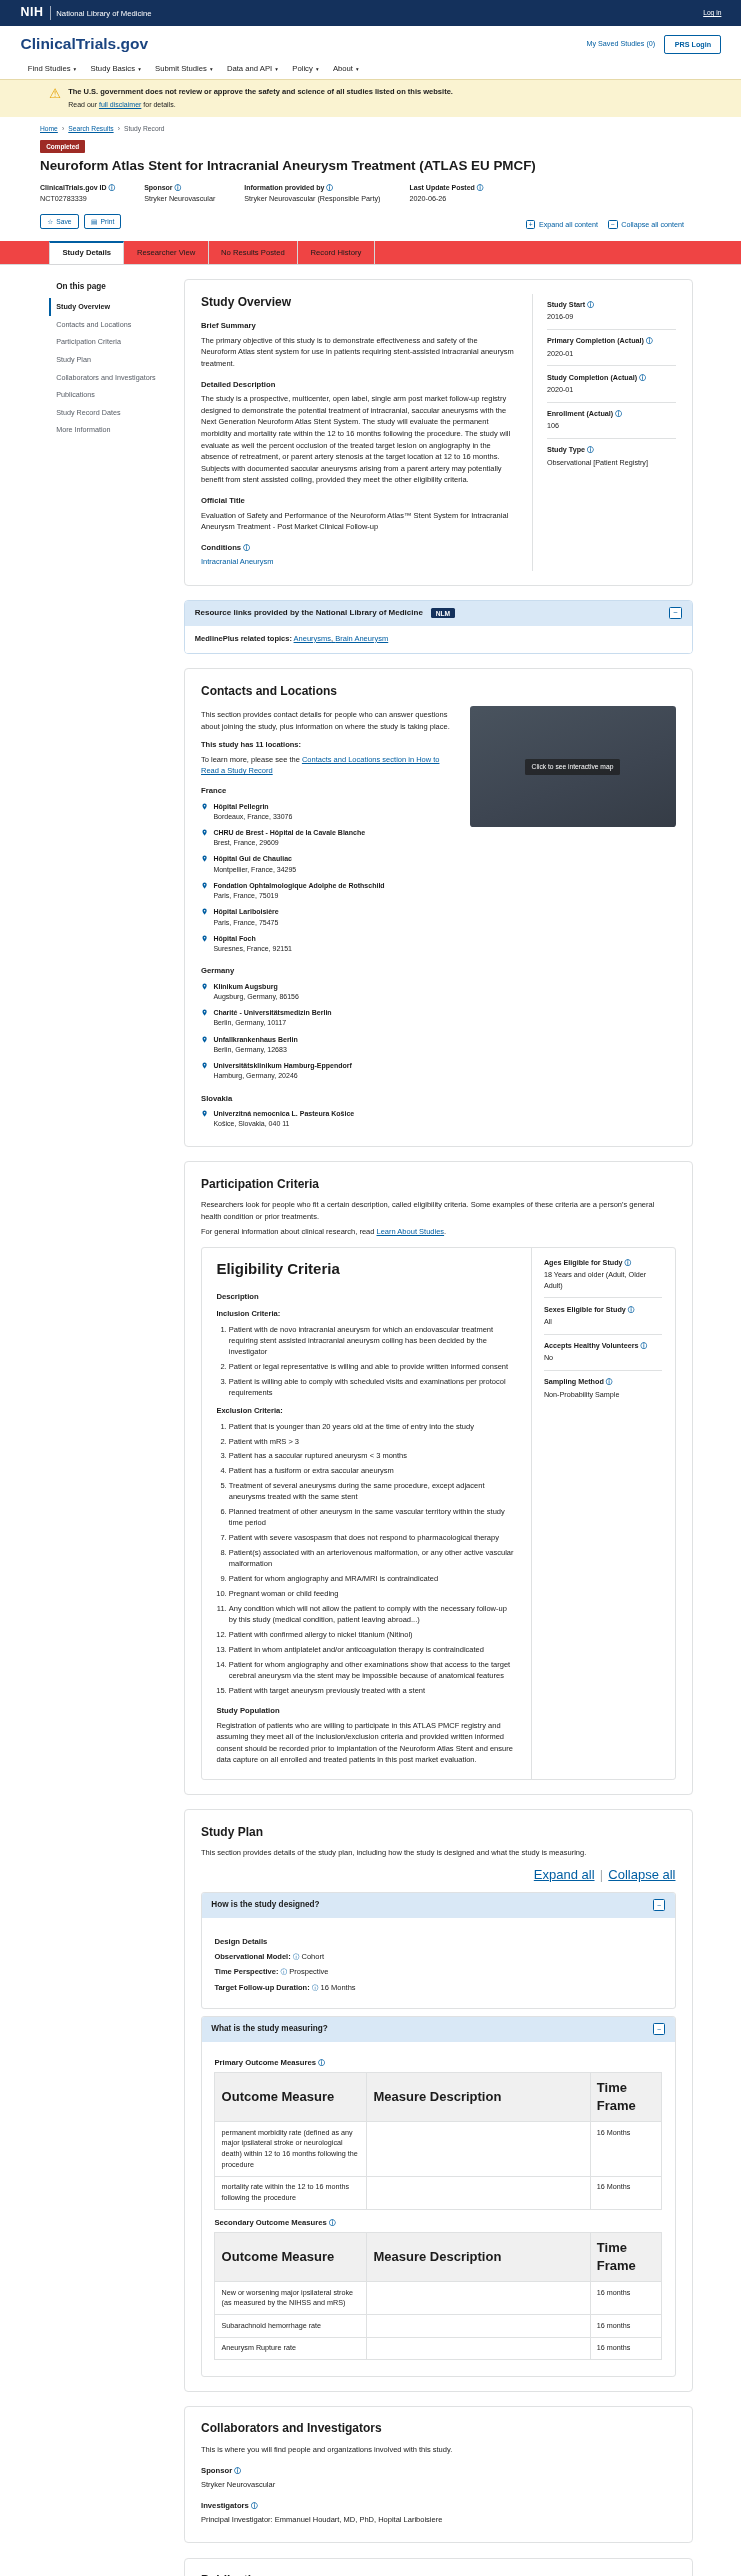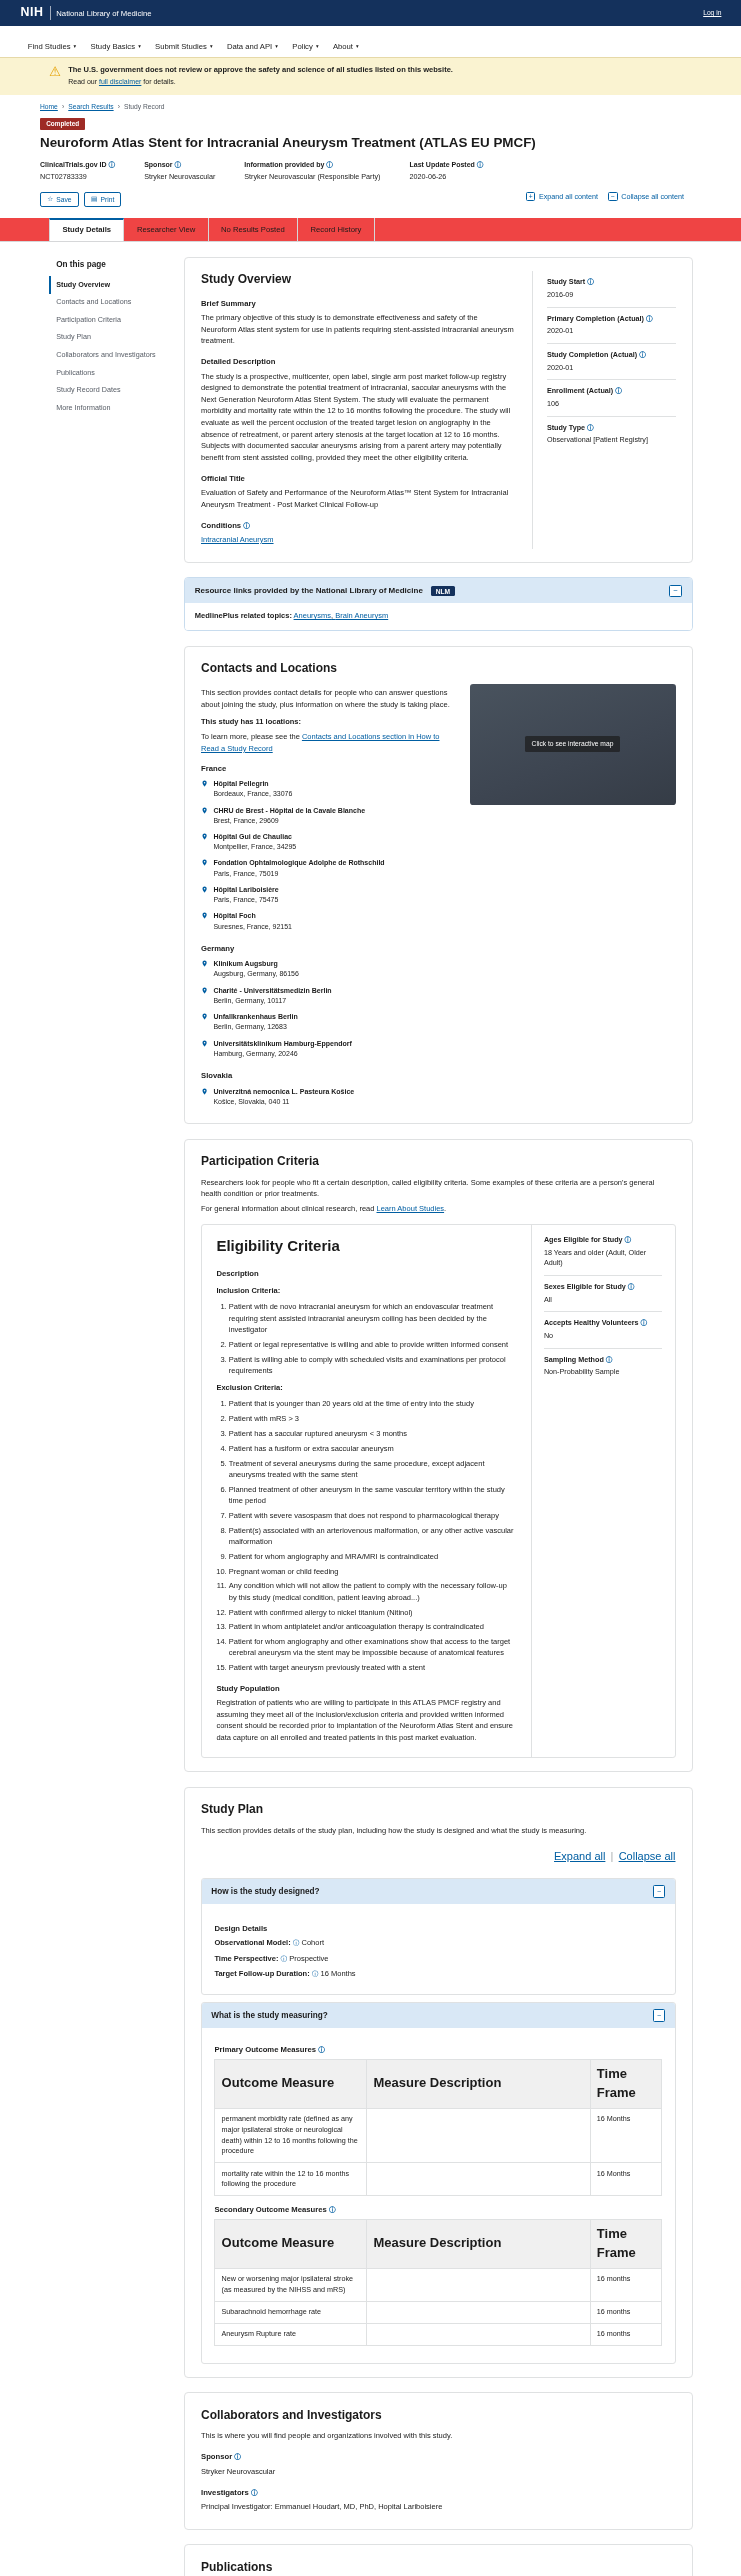--- a/index.html
+++ b/index.html
@@ -40,21 +40,21 @@
   
   .crumb-wrap { padding:7.2px 0 3.1px;margin-left:40px; }
   .breadcrumb { font-size:6.7px; display:flex; gap:4.1px; align-items:center; }
   .breadcrumb .sep { color:#565c65; }
   .breadcrumb .current { color:#565c65; }
   .status-chip { display:inline-block; background:#9e2b25; color:#fff; font-size:6.4px; font-weight:bold; padding:1.5px 6.2px; border-radius:1px; margin-top:6.2px; }
   .study-title { font-size:13.4px; font-weight:bold; margin:5.2px 0 8.2px; line-height:1.25; }
   .field-row { display:flex; gap:29px; flex-wrap:wrap; }
   .field-label { font-weight:bold; font-size:7px; }
   .field-value { font-size:7.2px; margin-top:1.5px; }
-  .actions-row { display:flex; justify-content:space-between; align-items:flex-start; margin:9.3px 0 0; }
+  .actions-row { display:flex; justify-content:space-between; align-items:flex-end; margin:9.3px 0 0; }
   .left-actions { display:flex; gap:5.2px; }
   .sm-btn { border:0.5px solid #005ea2; background:#fff; color:#005ea2; padding:2.6px 6.2px; border-radius:2.1px; font-size:6.7px; display:inline-flex; gap:3.1px; align-items:center; }
   .right-actions { display:flex; gap:10.3px; }
   .txt-btn { background:none; border:none; color:#005ea2; font-size:7.2px; display:inline-flex; gap:3.6px; align-items:center; }
   .boxic { border:0.5px solid #005ea2; width:9.3px; height:9.3px; line-height:7.7px; text-align:center; border-radius:1.5px; font-size:6.7px; display:inline-block; }
 
   
   .tabbar-wrap { background:#ef4444; border-bottom:0.5px solid #d6d7d9; margin-top:8.2px; }
   .tabbar { width:644px; margin:0 auto; display:flex; }
   .tab { padding:7.2px 12.4px; font-size:7.7px; border:none; background:transparent; color:#1b1b1b; border-right:0.5px solid #d6d7d9; }
@@ -66,21 +66,21 @@
   .onpage-title { font-weight:bold; font-size:8.2px; margin:2.1px 0 5.2px 7.2px; }
   .onpage-item { display:block; padding:3.6px 5.2px; border-left:2.1px solid transparent; color:#565c65; font-size:7.2px; text-decoration:none; }
   .onpage-item.active { border-left-color:#005ea2; color:#1b1b1b; font-weight:bold; }
 
   .card { border:0.5px solid #dfe1e2; border-radius:4.1px; padding:13.4px 16.5px; margin-bottom:14.4px; background:#fff; }
   .sec-title { font-size:12px; font-weight:bold; margin-bottom:6.2px; }
   .blk-label { font-size:7.7px; font-weight:bold; margin:9.3px 0 3.1px; }
   .body-text { font-size:7.5px; margin:3.1px 0; line-height:1.55; }
   .bold-line { font-weight:bold; font-size:7.5px; margin-top:7.2px; }
   .info { color:#005ea2; font-size:6.7px; cursor:pointer; }
-  .link-ish { color:#005ea2; text-decoration:underline; cursor:pointer; }
+  .link-ish { color:#005ea2; cursor:pointer; }
 
   
   .ov-grid { display:grid; grid-template-columns:1fr 144px; gap:16.5px; }
   .ov-meta { border-left:0.5px solid #dfe1e2; padding-left:14.4px; }
   .meta-item { padding:6.2px 0; border-bottom:0.5px solid #dfe1e2; }
   .ov-meta .meta-item:last-child, .elig-meta .meta-item:last-child { border-bottom:none; }
   .meta-label { font-weight:bold; font-size:7.2px; }
   .meta-value { margin-top:2.1px; font-size:7.2px; }
 
   
@@ -105,21 +105,21 @@
   
   .elig-box { border:0.5px solid #dfe1e2; border-radius:3.1px; margin-top:9.3px; }
   .elig-grid { display:grid; grid-template-columns:1fr 144px; }
   .elig-main { padding:10.3px 14.4px; }
   .elig-meta { border-left:0.5px solid #dfe1e2; padding:4.1px 12.4px; }
   .elig-title { font-size:15px; font-weight:bold; margin-bottom:11px; }
   .criteria-list { margin:4.1px 0 7.2px 12.4px; }
   .criteria-item { margin:3.6px 0; font-size:7.5px; line-height:1.5; }
 
   
-  .panel-actions { display:flex; justify-content:flex-end; gap:5.2px; margin:13px 0; font-size:11px; align-items:center; }
+  .panel-actions { display:flex; justify-content:flex-end; gap:5.2px; margin:7px 0; font-size:13px; align-items:center; }
   .panel-actions .divider { color:#a9aeb1; }
   .panel { border:0.5px solid #dfe1e2; border-radius:3.1px; margin-top:7.2px; overflow:hidden; }
   .panel-head { background:#d9e8f6; padding:6.2px 9.3px; display:flex; justify-content:space-between; align-items:center; cursor:pointer; }
   .panel-title { font-weight:bold; font-size:8.2px; }
   .collapse-ic { border:0.5px solid #005ea2; background:#fff; color:#005ea2; width:12.4px; height:12.4px; border-radius:1.5px; text-align:center; line-height:11.3px; flex:none; }
   .panel-body { padding:9.3px 12.4px; }
   .design-row { margin:4.6px 0; font-size:7.5px; }
   .design-row .bold { font-weight:bold; }
   .table-caption { font-weight:bold; font-size:7.7px; margin:6.2px 0 4.1px; }
   .om-table { width:100%; border-collapse:collapse; margin-bottom:7.2px; }
@@ -140,20 +140,27 @@
     <span class="nih-sep"></span>
     <span class="nih-text">National Library of Medicine</span>
   </div>
   <div class="banner-links">
 
   <a class="banner-link">Log in</a>
     </div>
 </div>
 
 <header class="site-header">
+  <div class="header-top">
+    <a class="brand">ClinicalTrials.gov</a>
+    <div class="header-right">
+      <a class="saved-link">My Saved Studies (0)</a>
+      <button class="prs-btn">PRS Login</button>
+    </div>
+  </div>
   <nav class="main-nav">
 
       <button class="nav-item">
         <span>Find Studies</span>
         <span class="caret">▾</span>
       </button>
 
       <button class="nav-item">
         <span>Study Basics</span>
         <span class="caret">▾</span>

